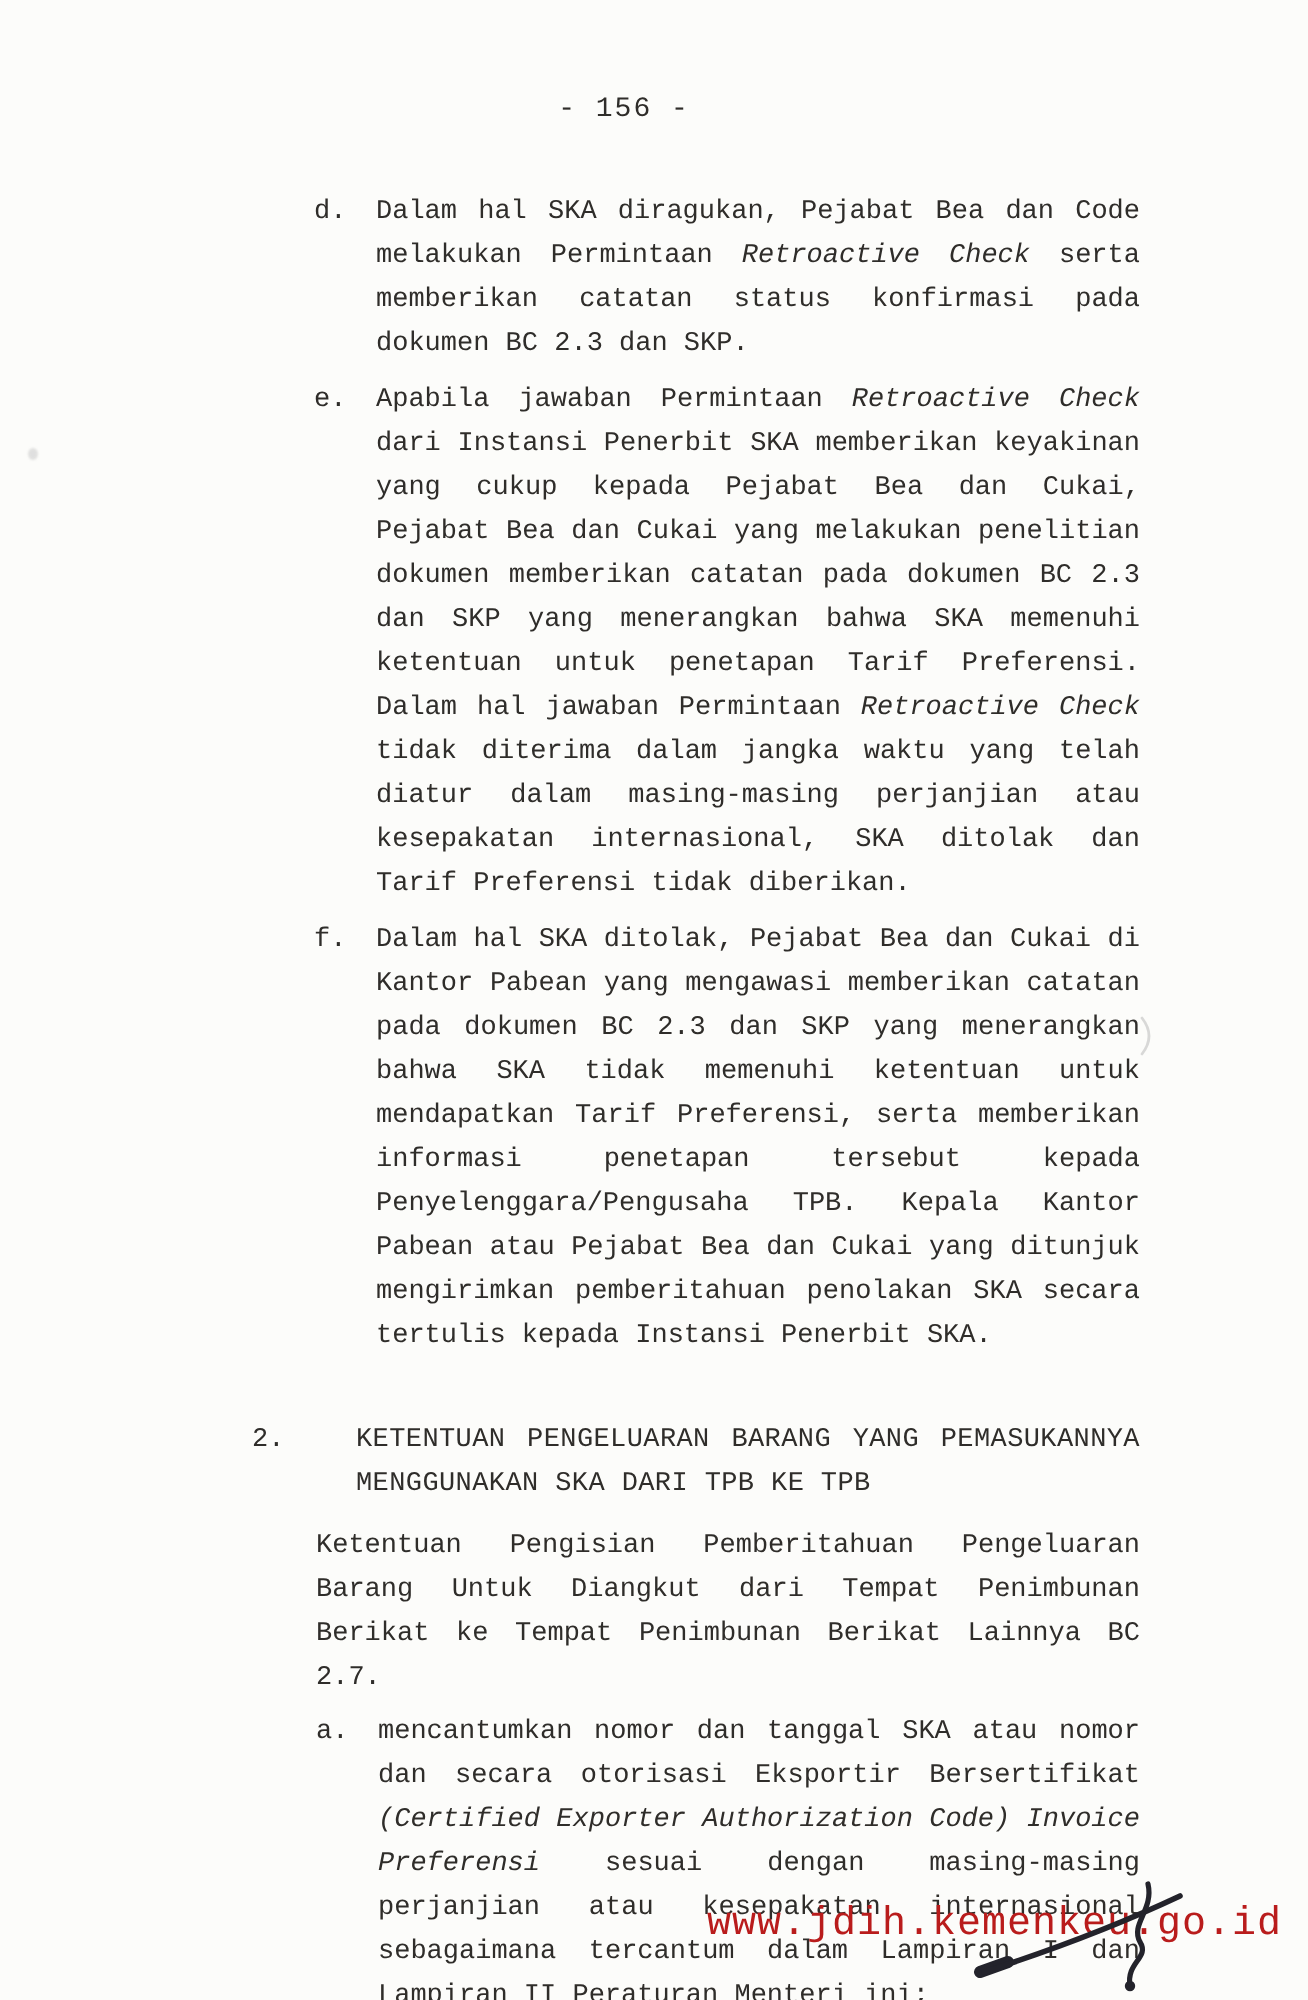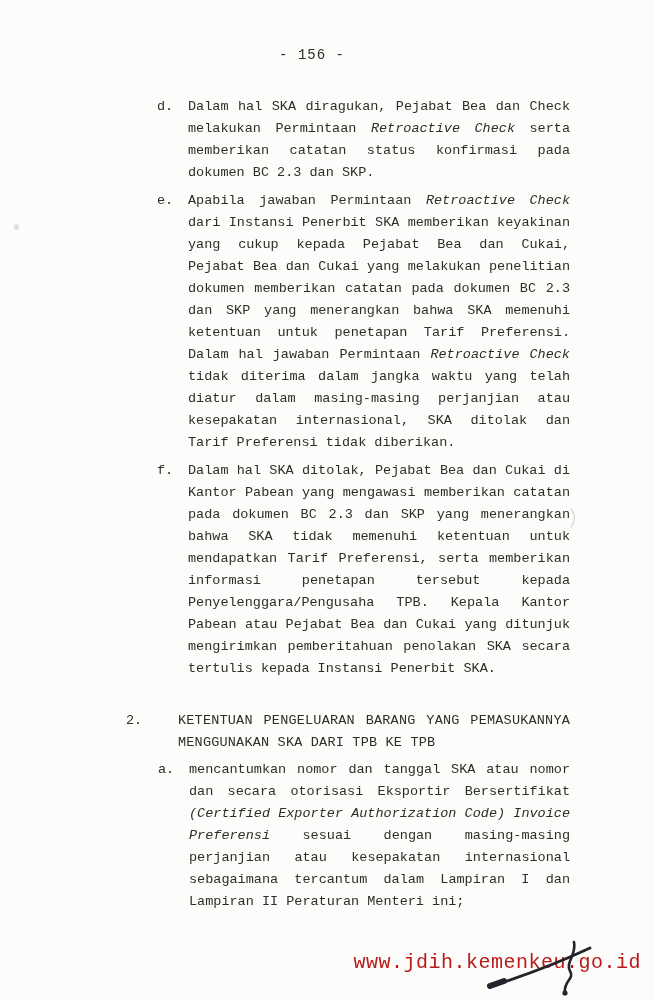--- a/index.html
+++ b/index.html
@@ -44,37 +44,38 @@
 <body>
 
 <div class="page">
 
   <div class="page-number">- 156 -</div>
 
   <div class="content">
 
     <div class="li">
       <span class="marker">d.</span>
-      <div class="text"><span>Dalam hal SKA diragukan, Pejabat Bea dan Check melakukan Permintaan </span><i>Retroactive Check</i><span> serta memberikan catatan status konfirmasi pada dokumen BC 2.3 dan SKP.</span></div>
+      <div class="text"><span>Dalam hal SKA diragukan, Pejabat Bea dan Code melakukan Permintaan </span><i>Retroactive Check</i><span> serta memberikan catatan status konfirmasi pada dokumen BC 2.3 dan SKP.</span></div>
     </div>
 
     <div class="li">
       <span class="marker">e.</span>
       <div class="text"><span>Apabila jawaban Permintaan </span><i>Retroactive Check</i><span> dari Instansi Penerbit SKA memberikan keyakinan yang cukup kepada Pejabat Bea dan Cukai, Pejabat Bea dan Cukai yang melakukan penelitian dokumen memberikan catatan pada dokumen BC 2.3 dan SKP yang menerangkan bahwa SKA memenuhi ketentuan untuk penetapan Tarif Preferensi. Dalam hal jawaban Permintaan </span><i>Retroactive Check</i><span> tidak diterima dalam jangka waktu yang telah diatur dalam masing-masing perjanjian atau kesepakatan internasional, SKA ditolak dan Tarif Preferensi tidak diberikan.</span></div>
     </div>
 
     <div class="li">
       <span class="marker">f.</span>
       <div class="text"><span>Dalam hal SKA ditolak, Pejabat Bea dan Cukai di Kantor Pabean yang mengawasi memberikan catatan pada dokumen BC 2.3 dan SKP yang menerangkan bahwa SKA tidak memenuhi ketentuan untuk mendapatkan Tarif Preferensi, serta memberikan informasi penetapan tersebut kepada Penyelenggara/Pengusaha TPB. Kepala Kantor Pabean atau Pejabat Bea dan Cukai yang ditunjuk mengirimkan pemberitahuan penolakan SKA secara tertulis kepada Instansi Penerbit SKA.</span></div>
     </div>
 
     <div class="section">
       <span class="sec-marker">2.</span>
       <div class="sec-body">
         <div class="heading">KETENTUAN PENGELUARAN BARANG YANG PEMASUKANNYA MENGGUNAKAN SKA DARI TPB KE TPB</div>
+        <div class="para">Ketentuan Pengisian Pemberitahuan Pengeluaran Barang Untuk Diangkut dari Tempat Penimbunan Berikat ke Tempat Penimbunan Berikat Lainnya BC 2.7.</div>
         <div class="sub-list">
           <div class="sub">
             <span class="marker">a.</span>
             <div class="text"><span>mencantumkan nomor dan tanggal SKA atau nomor dan secara otorisasi Eksportir Bersertifikat </span><i>(Certified Exporter Authorization Code)</i><span> </span><i>Invoice Preferensi</i><span> sesuai dengan masing-masing perjanjian atau kesepakatan internasional sebagaimana tercantum dalam Lampiran I dan Lampiran II Peraturan Menteri ini;</span></div>
           </div>
         </div>
       </div>
     </div>
 
   </div>

